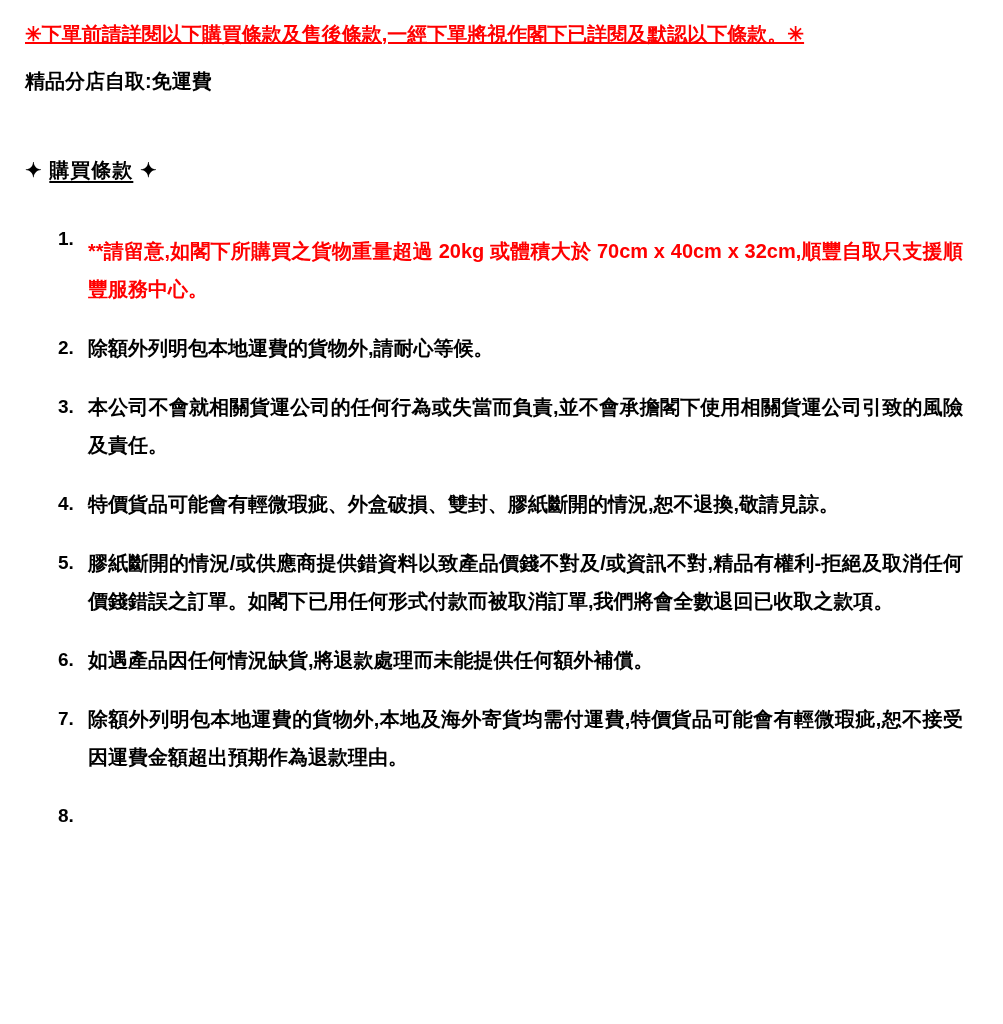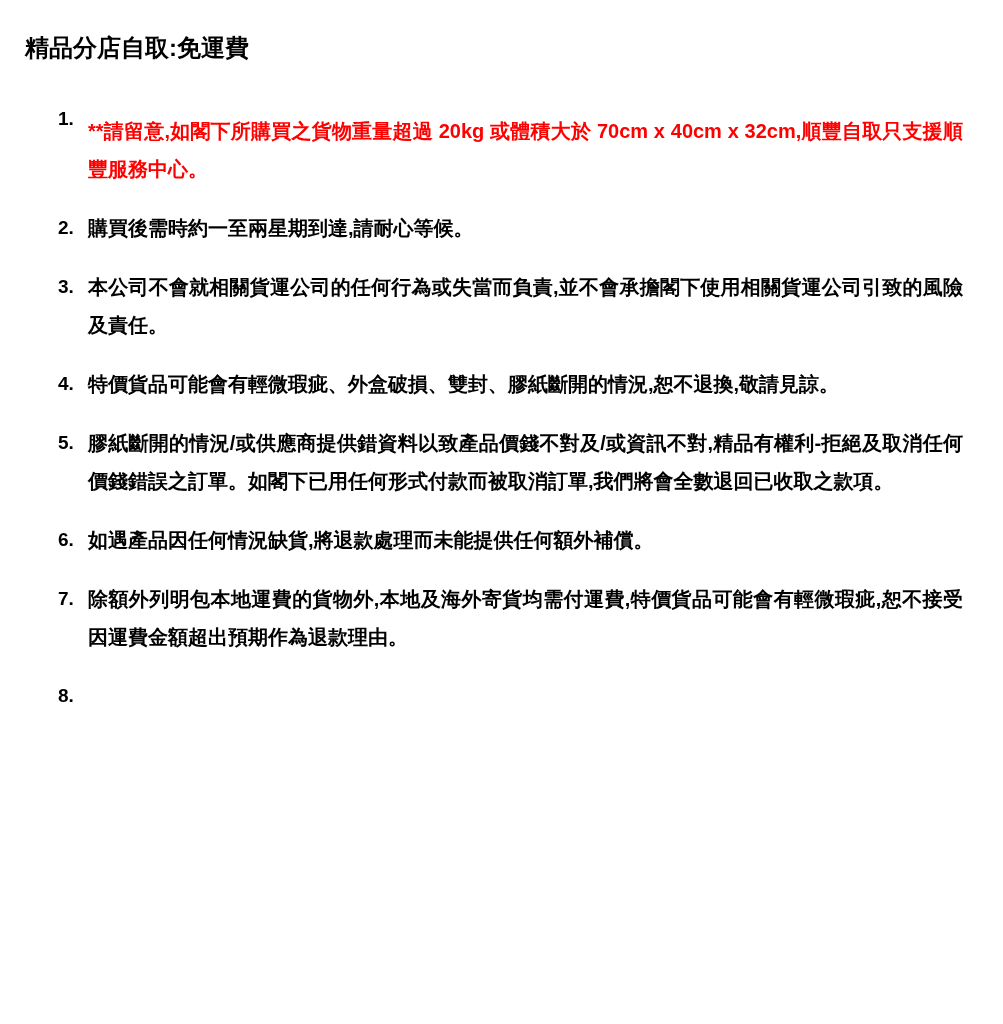--- a/index.html
+++ b/index.html
@@ -51,21 +51,21 @@
     font-weight: 700;
     line-height: 1.4;
   }
   .ship-highlight {
     color: var(--red);
     font-size: 30px;
     font-weight: 700;
   }
   .ship-line2 {
     margin: 20px 0 16px 0;
-    font-size: 24px;
+    font-size: 20px;
     font-weight: 700;
   }
   .terms-list {
     margin: 36px 0 0 33px;
     padding: 0;
   }
   .term-item {
     display: flex;
     margin-bottom: 21px;
   }
@@ -96,37 +96,43 @@
   }
   .seg-red {
     color: var(--red);
   }
 </style>
 </head>
 <body>
 
 <div class="container">
 
+  <p class="notice">✳下單前請詳閱以下購買條款及售後條款,一經下單將視作閣下已詳閱及默認以下條款。✳</p>
 
 
 
   <p class="ship-line2">精品分店自取:免運費</p>
 
+  <h2 class="section-heading second">
+    <span>✦</span>
+    <span class="title">購買條款</span>
+    <span>✦</span>
+  </h2>
 
   <div id="terms-list" class="terms-list">
       <div class="term-item">
         <span class="term-num">1.</span>
         <div class="term-body">
           <p class="term-note"><span class="seg-red">**請留意,如閣下所購買之貨物重量超過 20kg 或體積大於 70cm x 40cm x 32cm,順豐自取只支援順豐服務中心。</span></p>
         </div>
       </div>
       <div class="term-item">
         <span class="term-num">2.</span>
         <div class="term-body">
-          <p class="term-text"><span class="seg-normal">購買後需時約一至兩星期到達,請耐心等候。</span></p>
+          <p class="term-text"><span class="seg-normal">除額外列明包本地運費的貨物外,請耐心等候。</span></p>
         </div>
       </div>
       <div class="term-item">
         <span class="term-num">3.</span>
         <div class="term-body">
           <p class="term-text"><span class="seg-normal">本公司不會就相關貨運公司的任何行為或失當而負責,並不會承擔閣下使用相關貨運公司引致的風險及責任。</span></p>
         </div>
       </div>
       <div class="term-item">
         <span class="term-num">4.</span>

